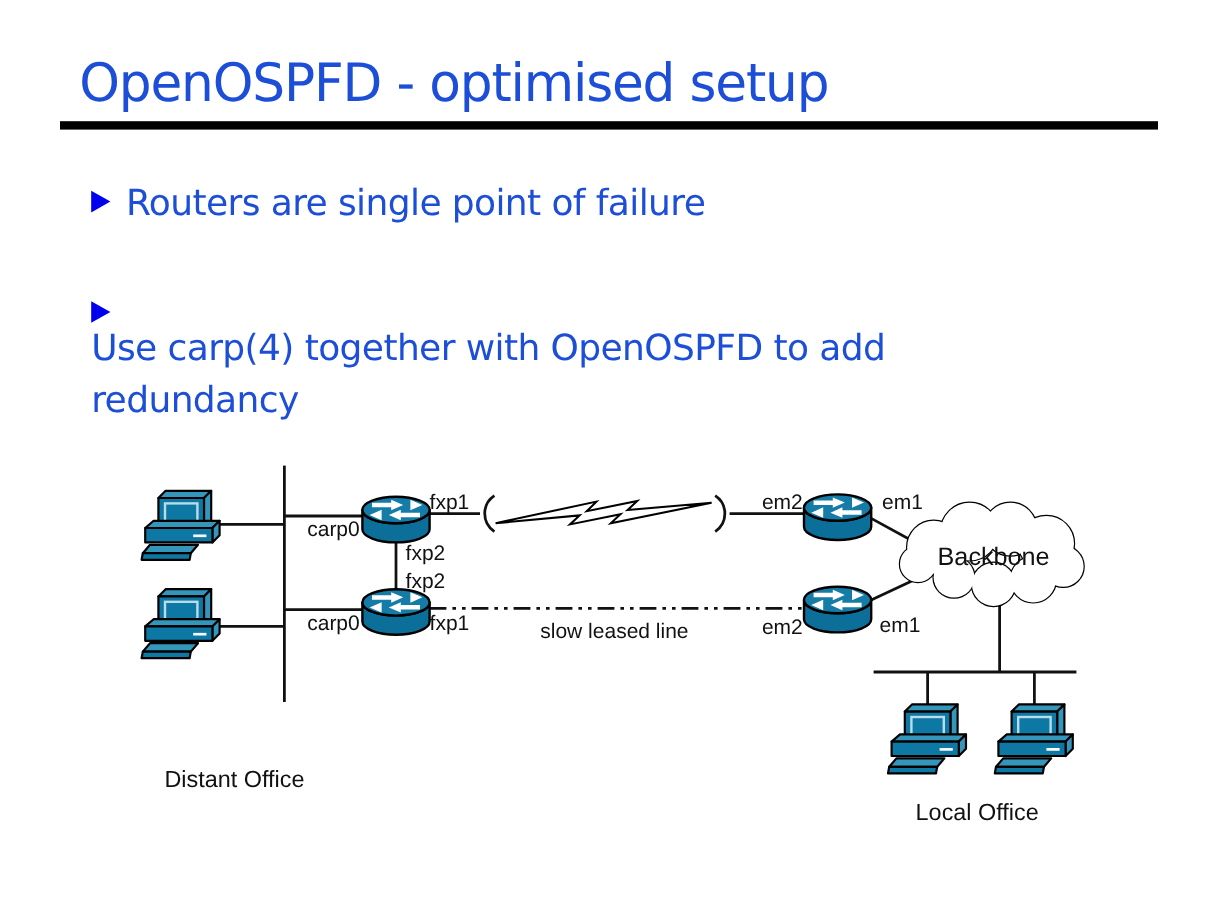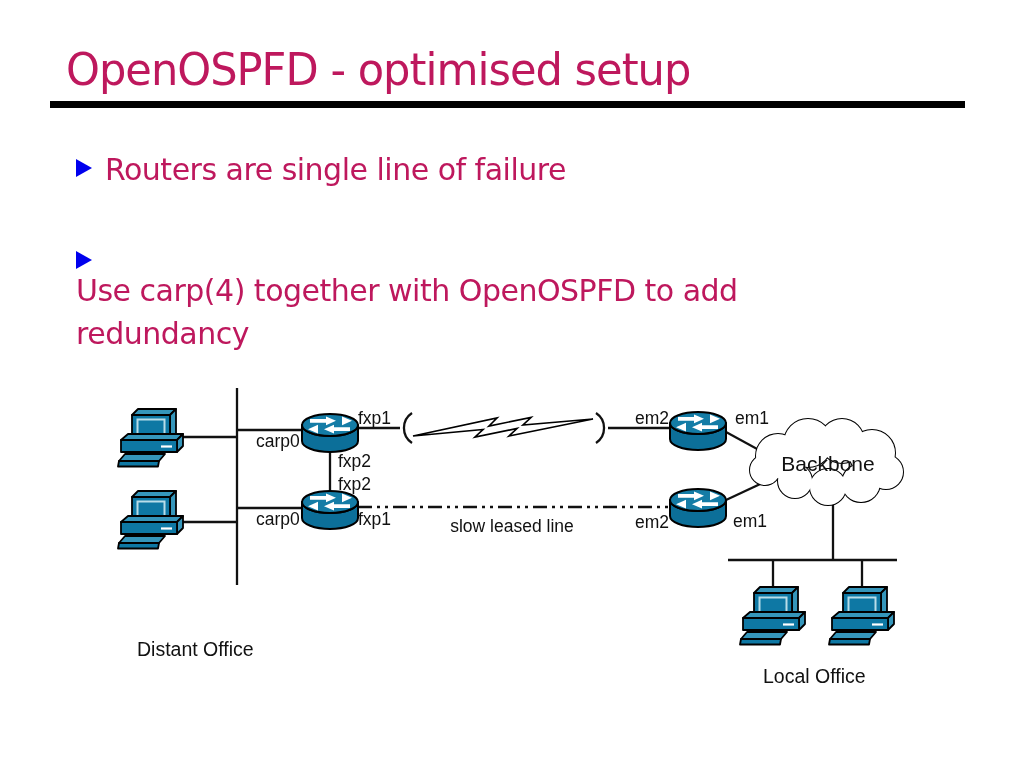--- a/index.html
+++ b/index.html
@@ -3,21 +3,21 @@
 <meta charset="utf-8">
 <style>
   html, body { margin: 0; padding: 0; background: #ffffff; }
   .slide {
     position: relative;
     width: 1024px;
     height: 688px;
     background: #ffffff;
     overflow: hidden;
     font-family: "DejaVu Sans", sans-serif;
-    color: #be185d;
+    color: #1d4ed8;
   }
   .title {
     position: absolute;
     left: 66px;
     top: 44px;
     margin: 0;
     font-size: 44px;
     font-weight: 500;
     letter-spacing: -1px;
     white-space: nowrap;
@@ -87,21 +87,21 @@
 </head>
 <body>
 
 <div class="slide">
 
   <h1 class="title">OpenOSPFD - optimised setup</h1>
   <div class="title-rule"></div>
 
   <div class="bullet bullet-1">
     <span class="marker"></span>
-    <span class="btext">Routers are single line of failure</span>
+    <span class="btext">Routers are single point of failure</span>
   </div>
 
   <div class="bullet bullet-2">
     <span class="marker"></span>
     <span class="btext">Use carp(4) together with OpenOSPFD to add redundancy</span>
   </div>
 
   <svg class="diagram" viewBox="0 0 1024 768">
     <defs>
 

